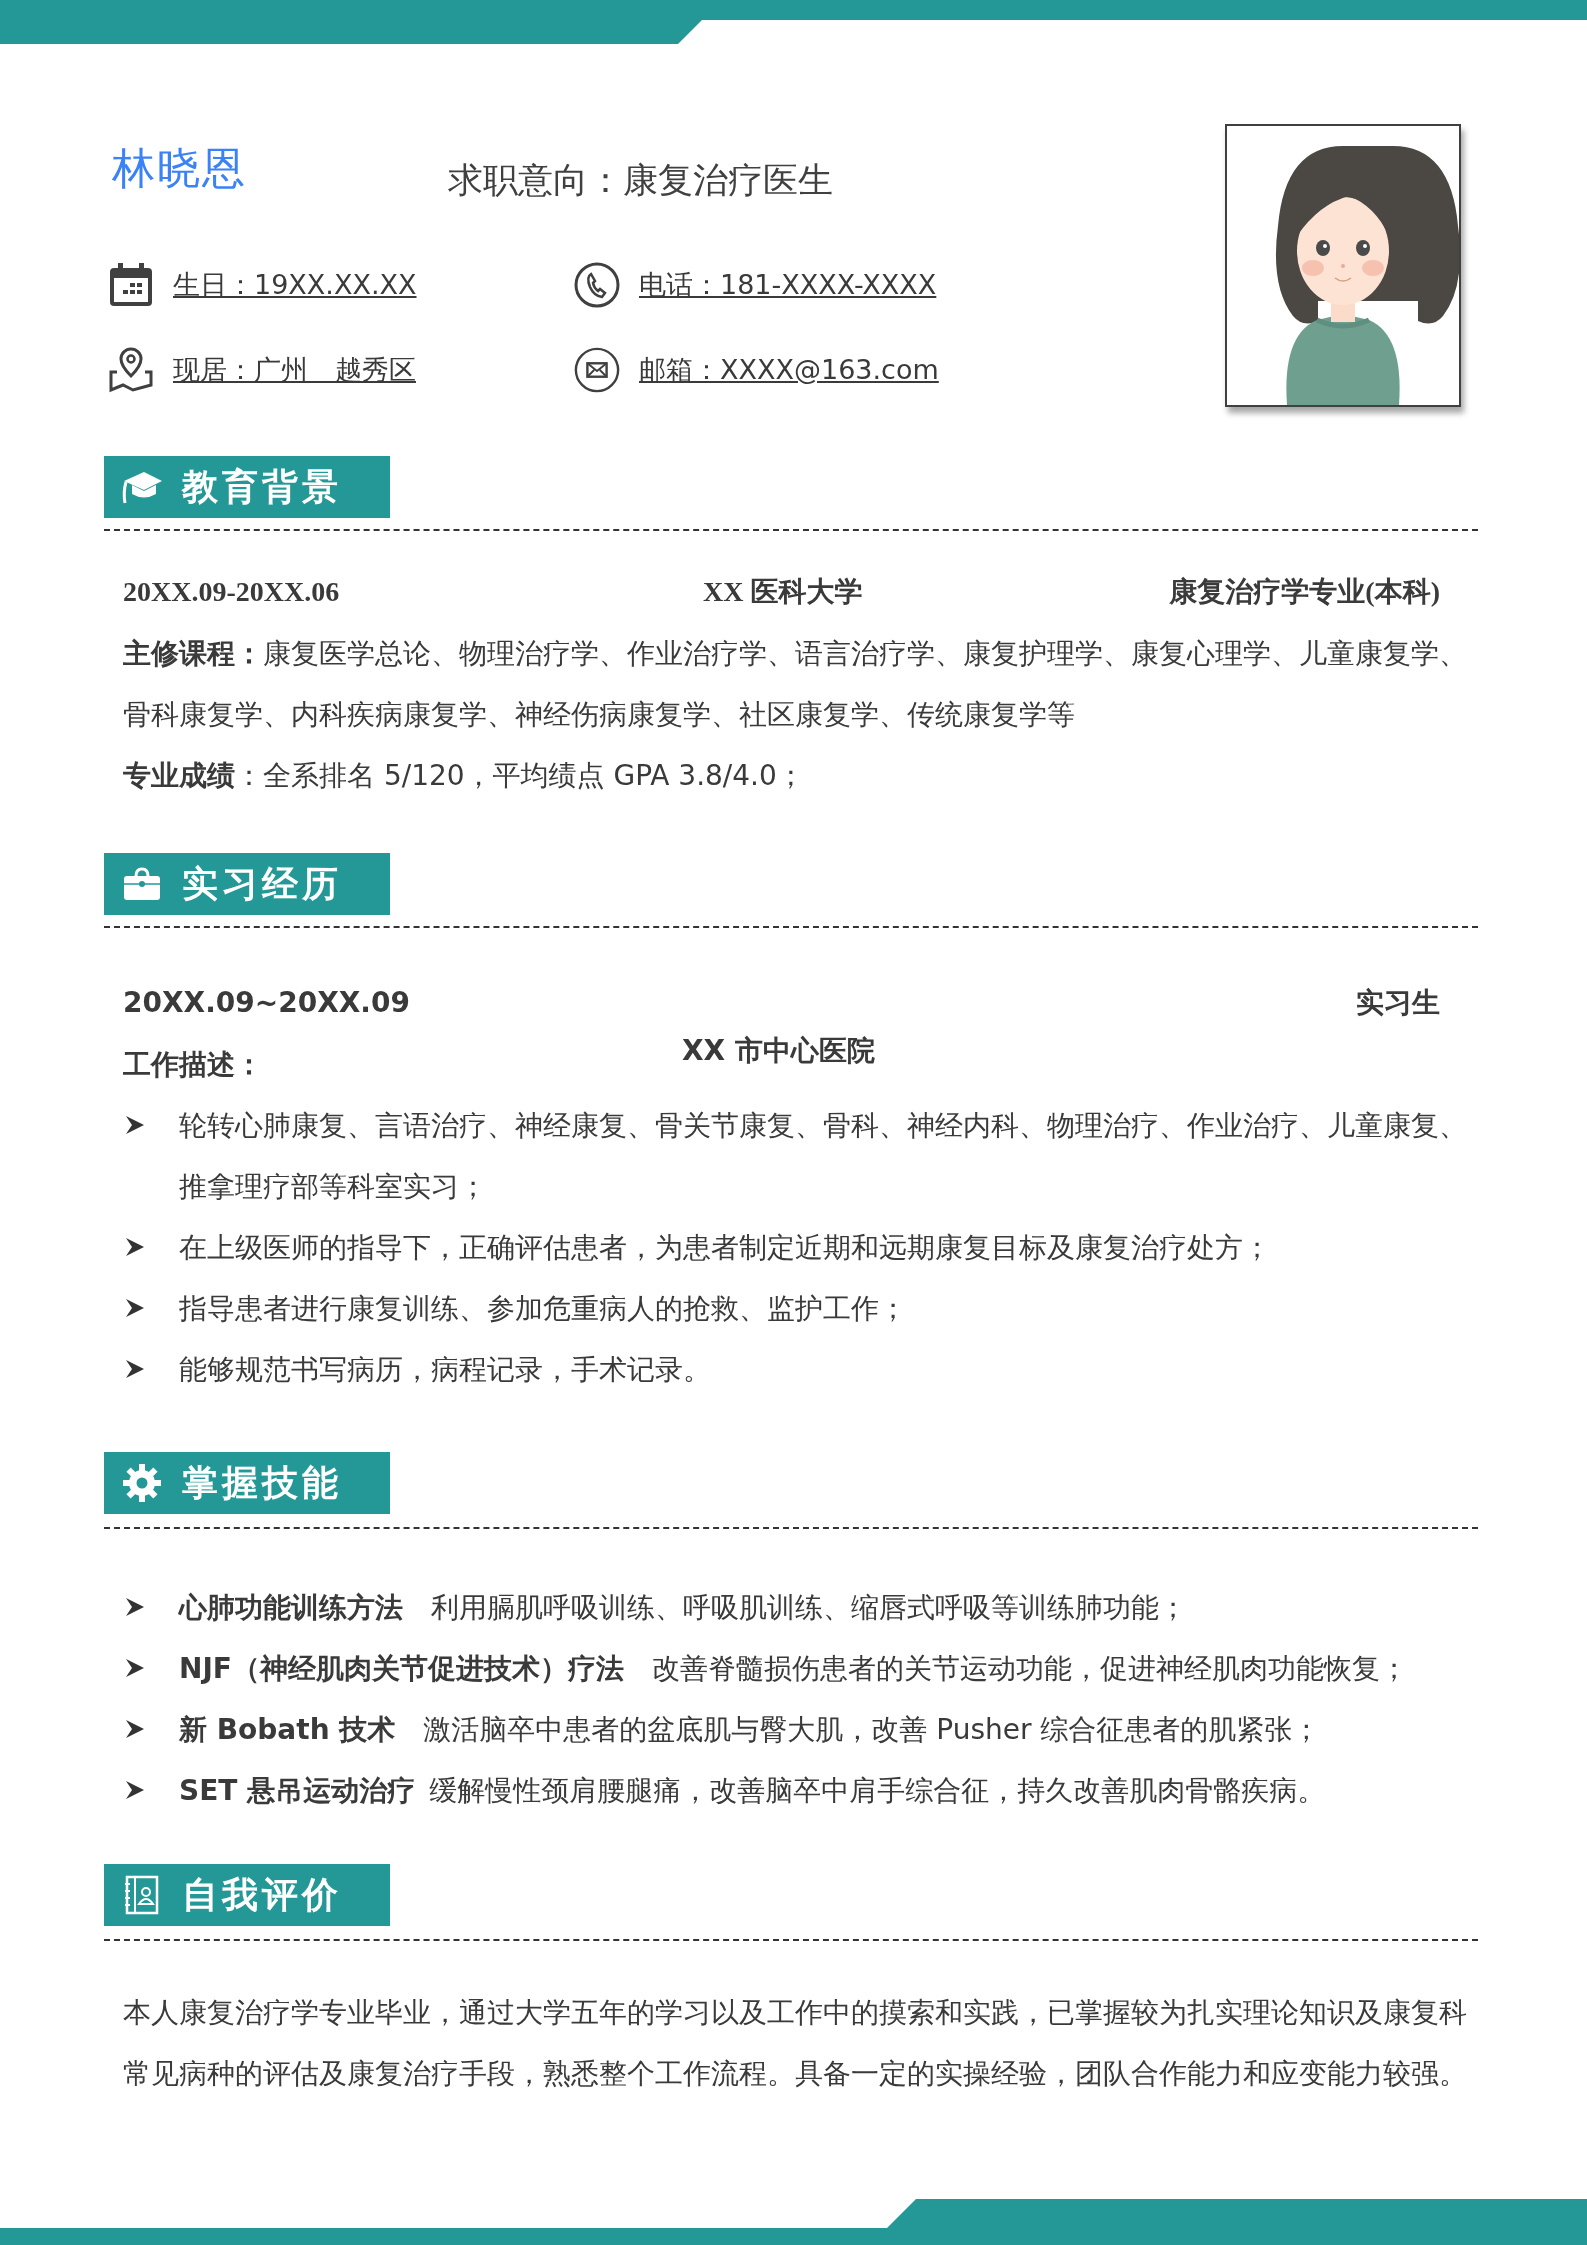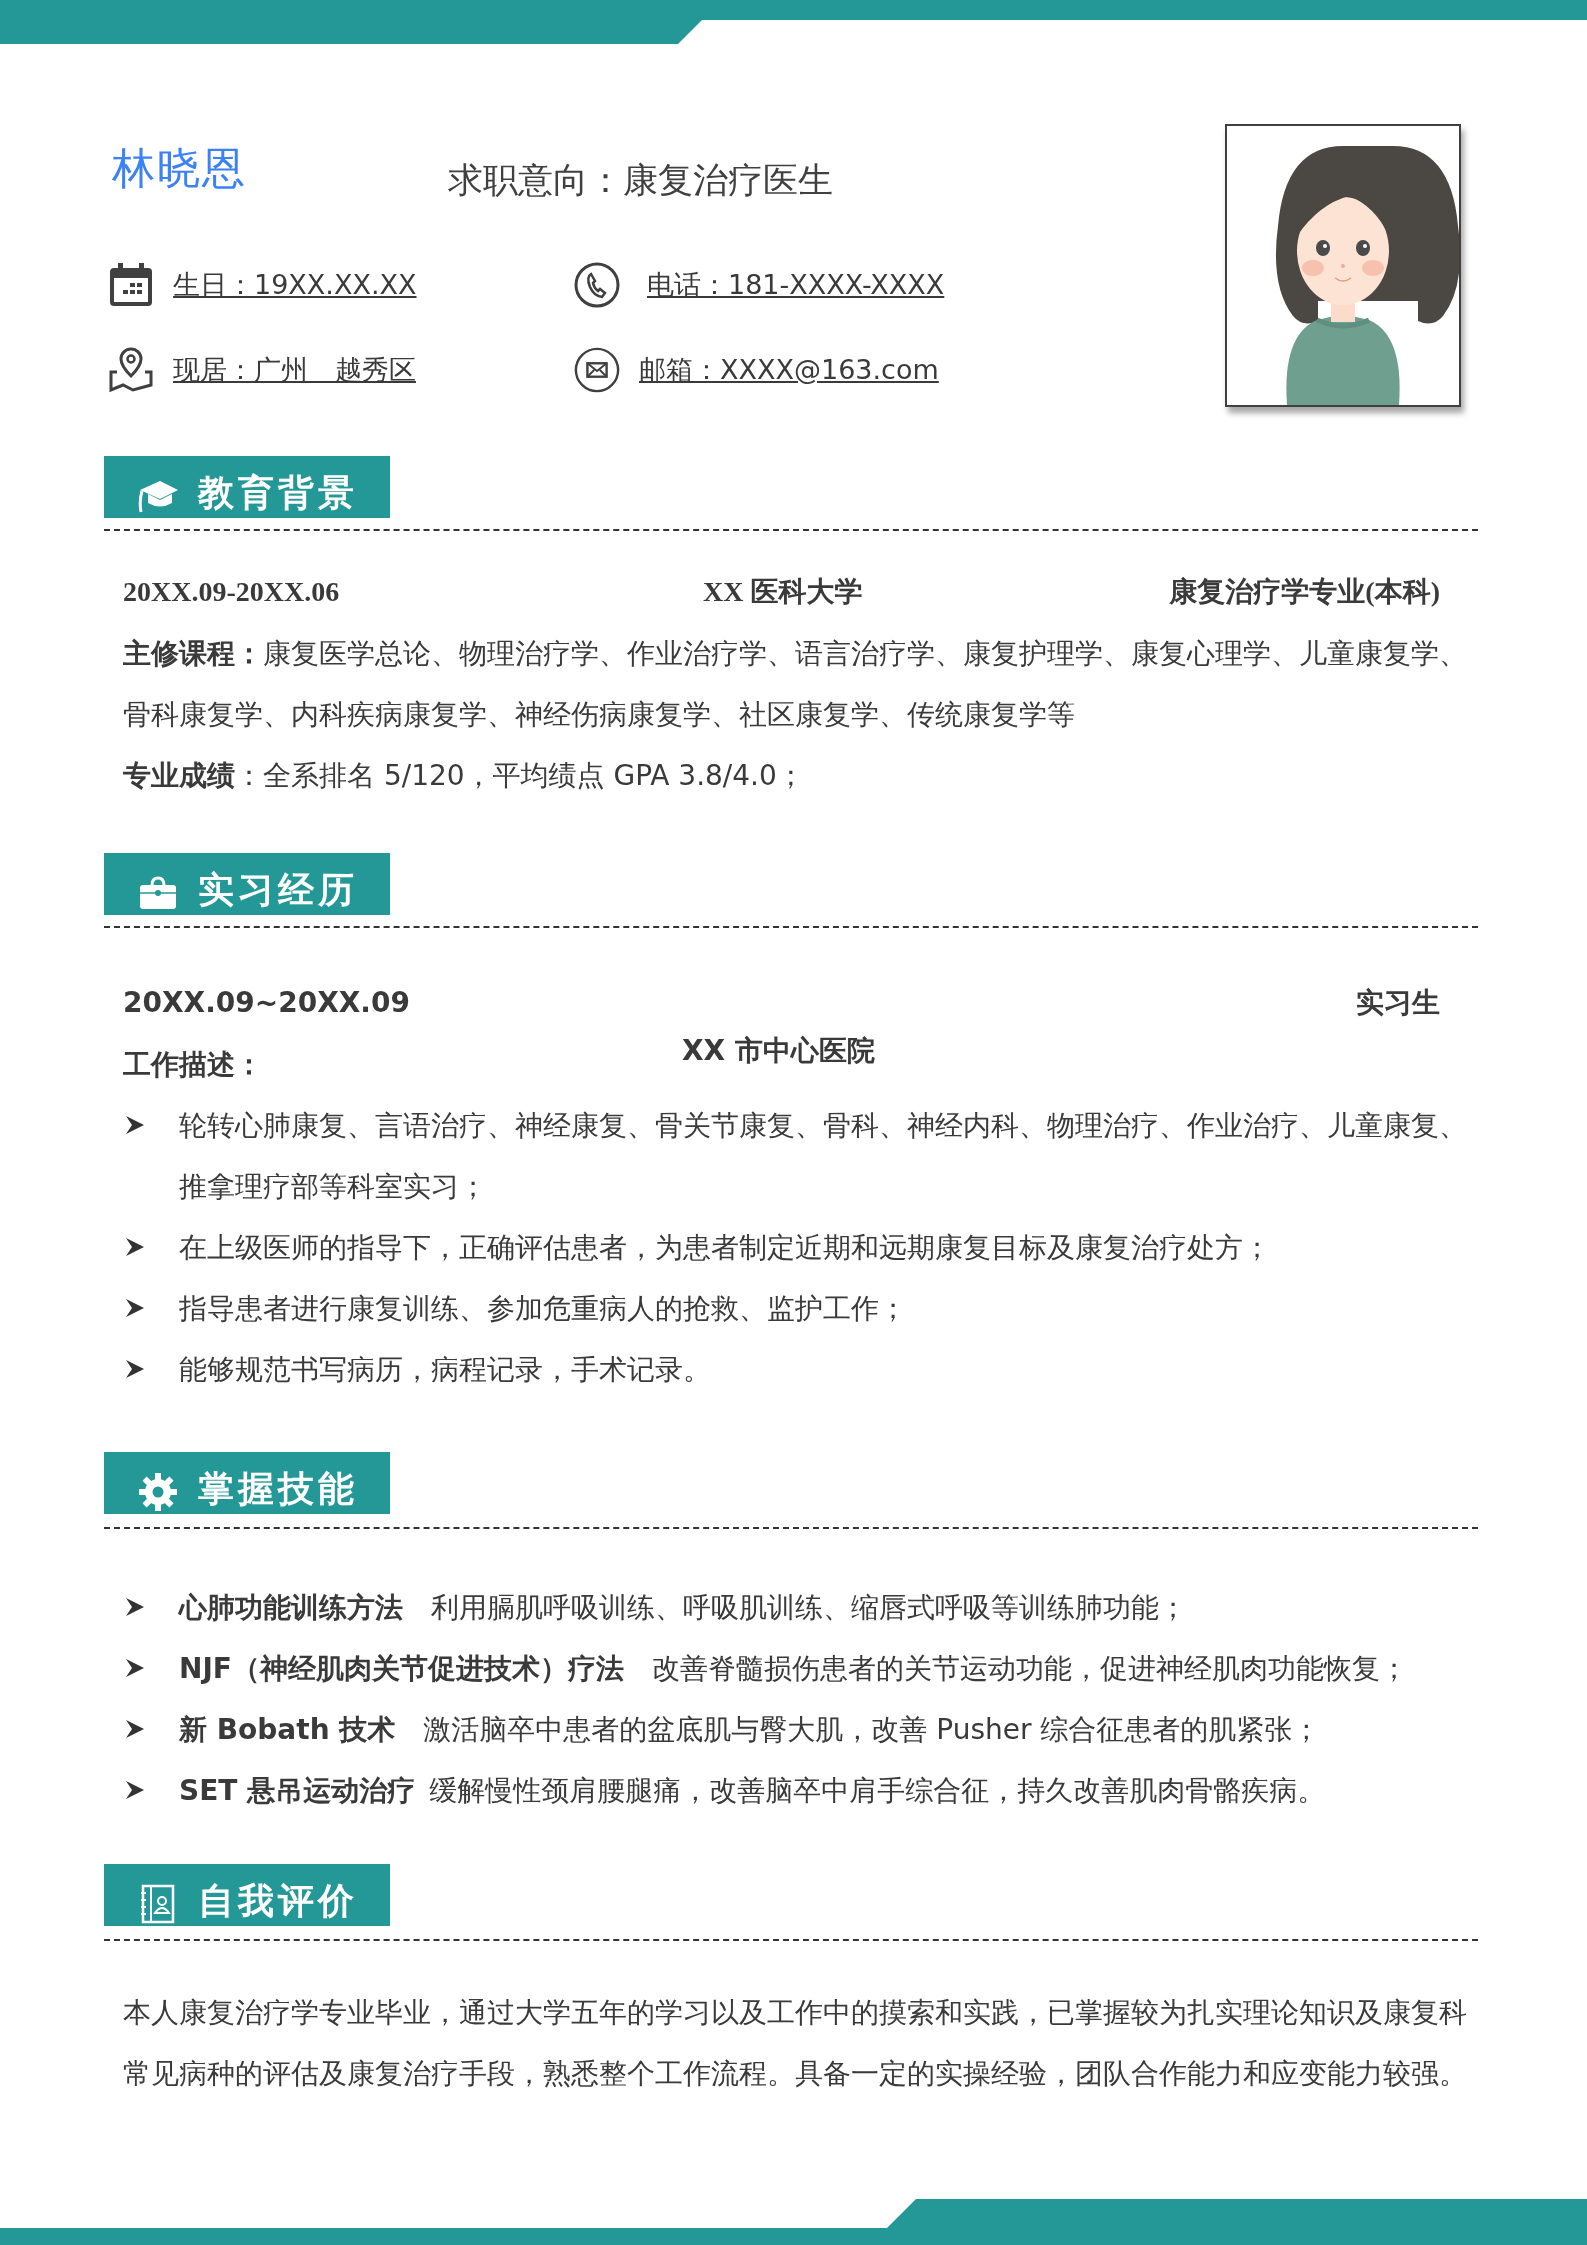--- a/index.html
+++ b/index.html
@@ -12,21 +12,21 @@
   .bar-bottom { left: 0; top: 2199px; width: 1587px; height: 46px; }
 
   .name { left: 112px; top: 128px; font-size: 43px; color: #3b82f6; letter-spacing: 2px; line-height: 80px; }
   .intent { left: 448px; top: 155px; font-size: 35px; color: #404040; line-height: 50px; }
 
   .contact { font-size: 27px; color: #3a3a3a; line-height: 40px; display: flex; align-items: center; text-decoration: underline; }
   .contact .ico { width: 48px; height: 48px; display: inline-flex; align-items: center; justify-content: center; margin-right: 18px; }
 
   .photo { left: 1225px; top: 124px; width: 236px; height: 283px; border: 2px solid #404040; background: #fff; box-shadow: 3px 6px 6px rgba(0,0,0,0.35); overflow: hidden; }
 
-  .sec-head { left: 104px; width: 286px; height: 62px; background: #249896; color: #fff; display: flex; align-items: flex-end; padding-left: 32px; font-size: 36px; font-weight: bold; letter-spacing: 4px; }
+  .sec-head { left: 104px; width: 286px; height: 62px; background: #249896; color: #fff; display: flex; align-items: center; padding-left: 16px; font-size: 36px; font-weight: bold; letter-spacing: 4px; }
   .sec-head .hico { width: 44px; height: 44px; margin-right: 18px; display: inline-flex; align-items: center; justify-content: center; }
   .dash { left: 104px; width: 1374px; height: 0; border-top: 2px dashed #333; }
 
   .row3 { left: 123px; width: 1335px; font-size: 28px; font-weight: bold; color: #3a3a3a; height: 40px; line-height: 40px; }
   .row3 span { position: absolute; top: 0; white-space: nowrap; }
 
   .para { left: 123px; width: 1345px; font-size: 28px; line-height: 61px; color: #3a3a3a; }
   .para b { font-weight: bold; }
 
   .bullets { left: 123px; width: 1345px; font-size: 28px; line-height: 61px; color: #3a3a3a; list-style: none; }
@@ -55,21 +55,21 @@
       <rect x="6" y="16" width="34" height="24" fill="#fff"></rect>
       <rect x="22" y="21" width="5" height="4" fill="#404040"></rect>
         <rect x="29" y="21" width="5" height="4" fill="#404040"></rect>
       <rect x="15" y="28" width="5" height="4" fill="#404040"></rect>
         <rect x="22" y="28" width="5" height="4" fill="#404040"></rect>
         <rect x="29" y="28" width="5" height="4" fill="#404040"></rect>
     </svg>
   </span>
   <span>生日：19XX.XX.XX</span>
 </div>
-<div class="abs contact" style="left:573px; top:261px;gap:8px;">
+<div class="abs contact" style="left:573px; top:261px;">
   <span class="ico">
     <svg width="48" height="48" viewBox="0 0 48 48">
       <circle cx="24" cy="24" r="21" fill="none" stroke="#404040" stroke-width="3"></circle>
       <path d="M18 13 q-5 3 -1 13 q4 9 12 10 l3 -4 l-5 -4 l-2 2 q-4 -3 -5 -8 l2 -2 z" fill="none" stroke="#404040" stroke-width="2.5"></path>
     </svg>
   </span>
   <span>电话：181-XXXX-XXXX</span>
 </div>
 <div class="abs contact" style="left:107px; top:346px;">
   <span class="ico">

